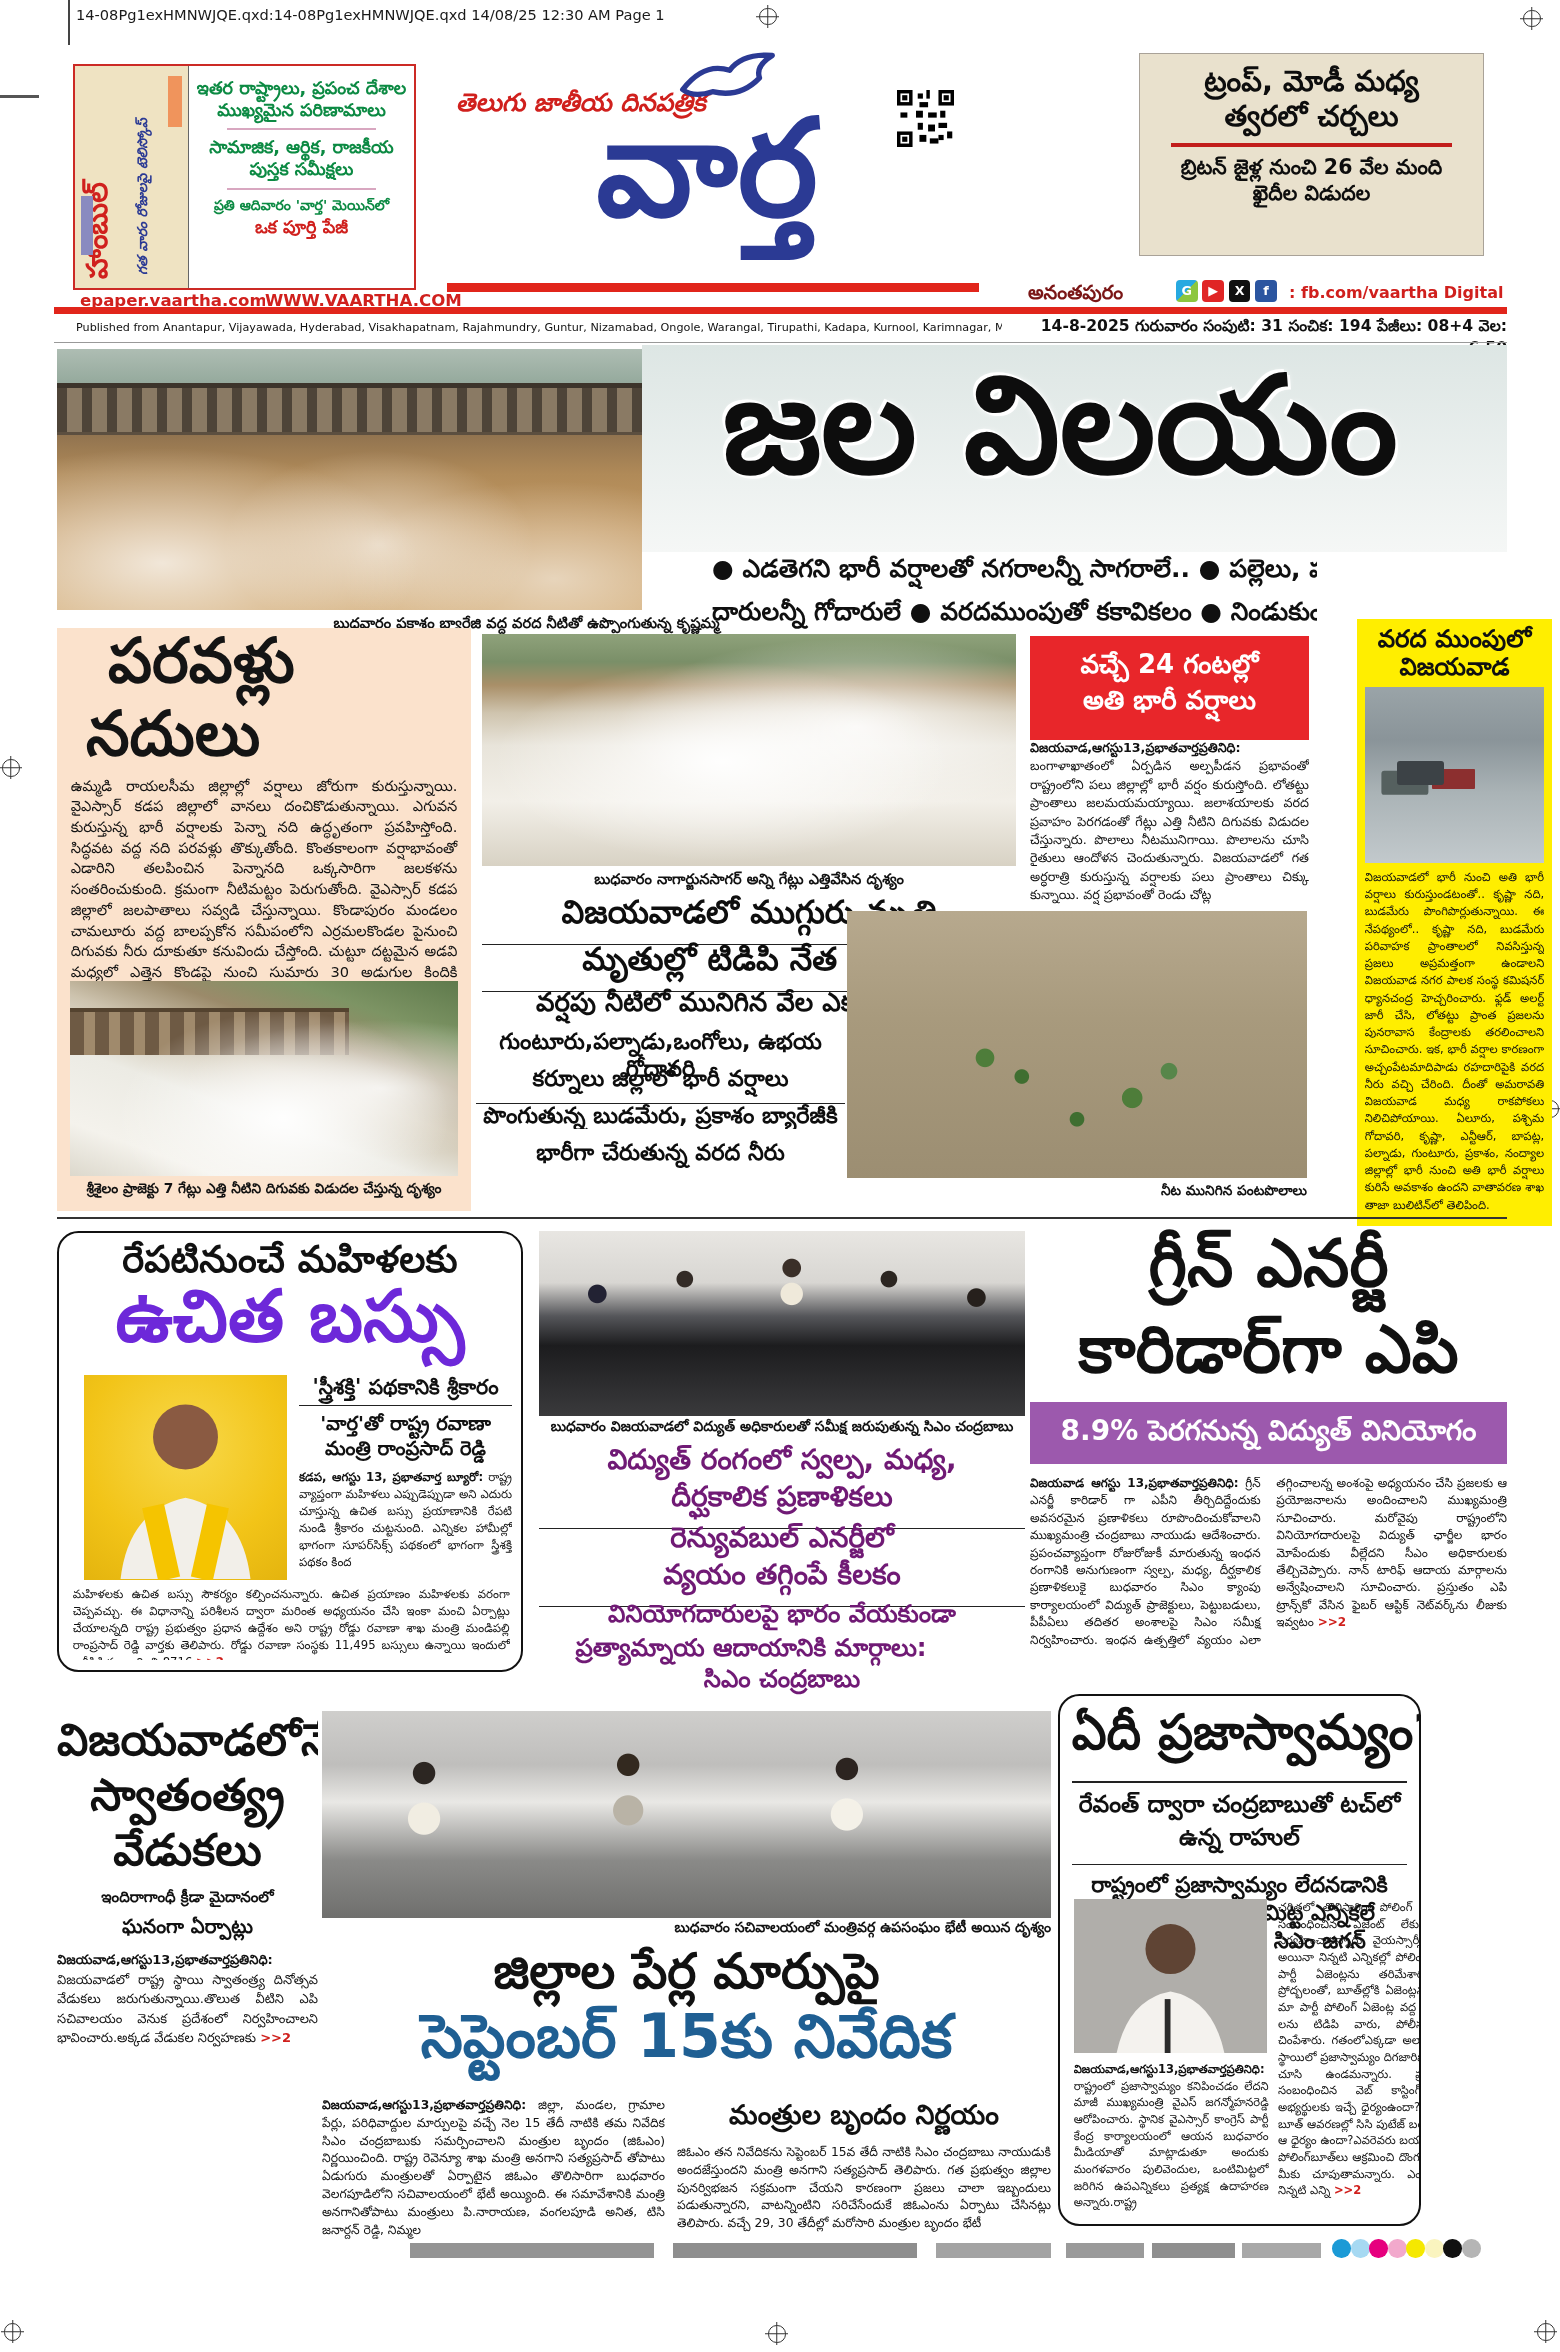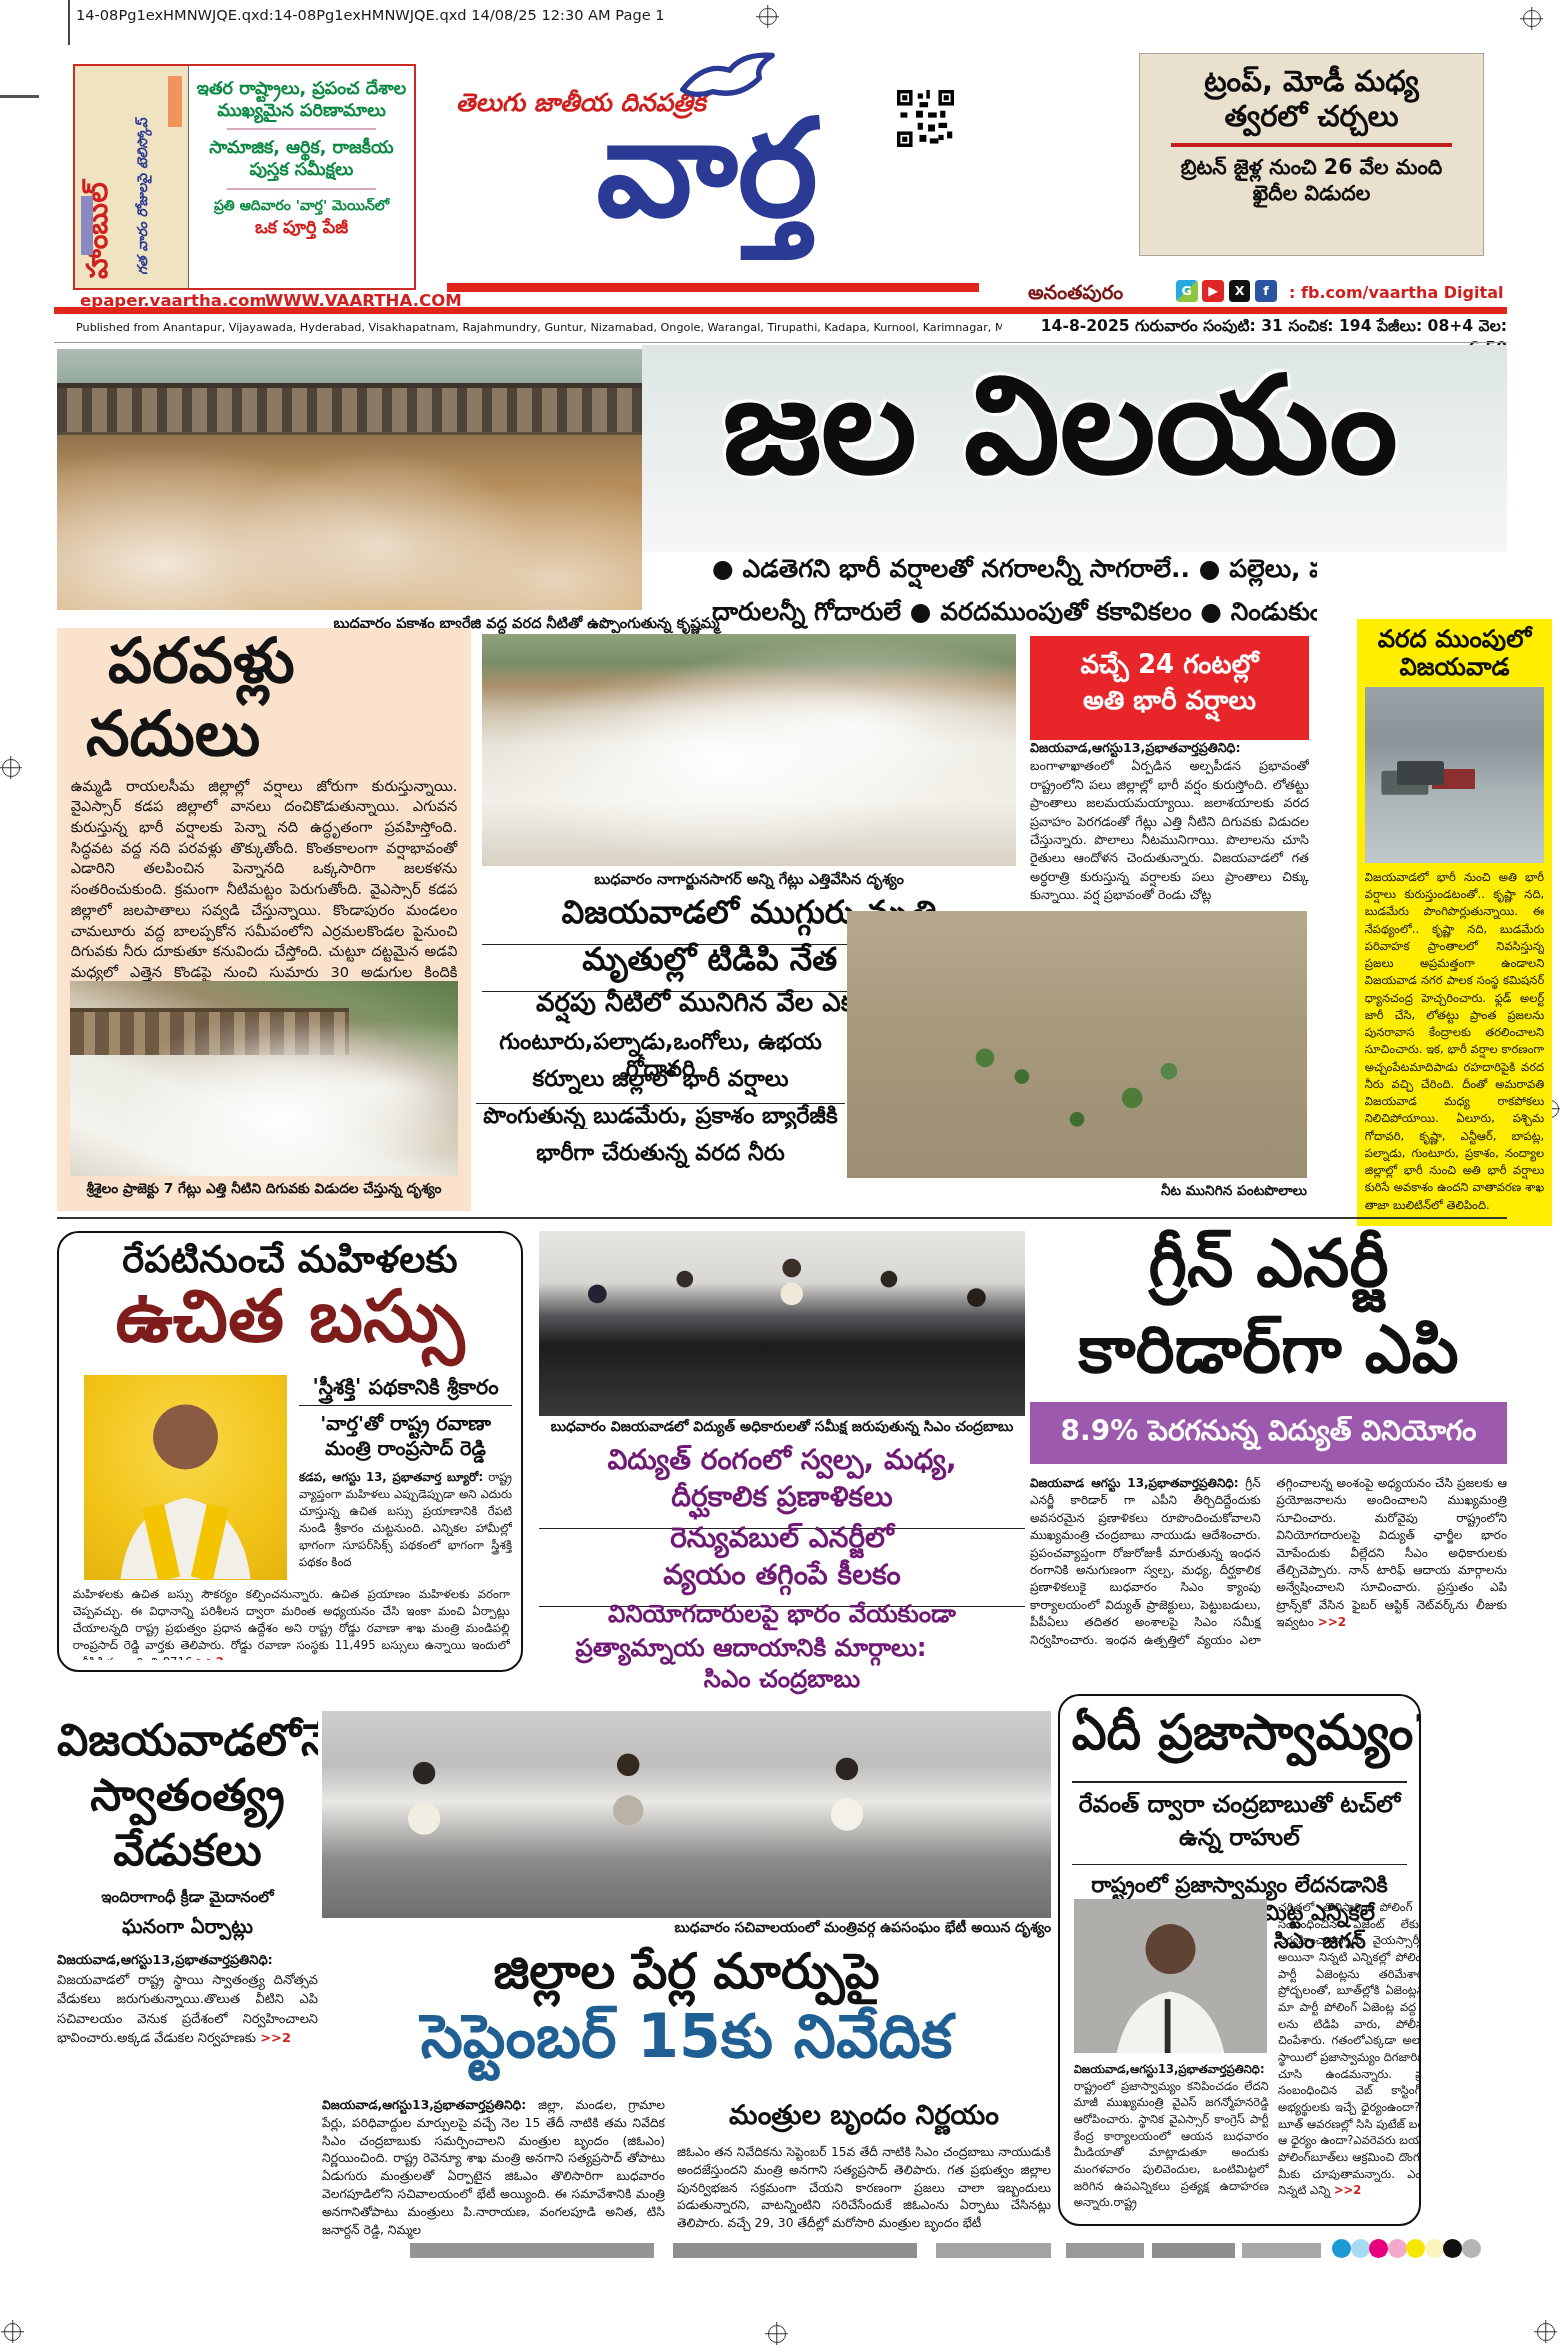--- a/index.html
+++ b/index.html
@@ -133,21 +133,21 @@
     linear-gradient(180deg,#9aa4a8 0%,#8a9499 30%,#aab3b6 60%,#c2c9cc 100%);position:relative;}
   .y-photo::after{content:"";position:absolute;left:18%;top:42%;width:26%;height:14%;background:#3c4246;border-radius:2.9px;
     box-shadow:33px 5.9px 0 -2px #8c2f2f,-15.6px 9.8px 0 0 #55605f;}
   .y-body{font-size:11.5px;line-height:1.5;text-align:justify;word-break:break-word;height:380px;overflow:hidden;}
 
   .div1{left:57px;top:1217px;width:1450px;height:2px;background:#333;}
 
   
   .fbox{left:57px;top:1231px;width:466px;height:441px;border:2.9px solid #111;border-radius:21.5px;box-sizing:border-box;padding:7.8px 11.7px;}
   .fb-t{text-align:center;font-weight:900;font-size:37px;line-height:1.05;}
-  .fb-m{text-align:center;font-weight:900;font-size:72px;line-height:1.0;color:#7f1d1d;white-space:nowrap;}
+  .fb-m{text-align:center;font-weight:900;font-size:72px;line-height:1.0;color:#6d28d9;white-space:nowrap;}
   .fb-photo{position:absolute;left:25px;top:142px;width:203px;height:205px;background:
     radial-gradient(circle at 50% 35%,#f8d94b 0%,#f2c418 60%,#e4b40e 100%);}
   .fb-right{position:absolute;left:240px;top:142px;width:213px;}
   .fb-s1{font-weight:bold;font-size:20.5px;text-align:center;border-bottom:1.5px solid #222;padding-bottom:5.9px;line-height:1.2;}
   .fb-s2{font-weight:bold;font-size:19.5px;text-align:center;margin-top:5.9px;line-height:1.25;}
   .fb-b1{margin-top:7.8px;font-size:11.7px;line-height:1.45;text-align:justify;word-break:break-word;height:115px;overflow:hidden;}
   .fb-b2{position:absolute;left:13.7px;top:353px;width:437px;font-size:11.7px;line-height:1.45;text-align:justify;word-break:break-word;height:74px;overflow:hidden;}
 
   .photoC{left:539px;top:1231px;width:486px;height:185px;background:
     linear-gradient(180deg,#e8e6e2 0%,#d8d6d2 28%,#55565a 46%,#1c1c1e 62%,#2c2c2e 82%,#3a3a3c 100%);}

